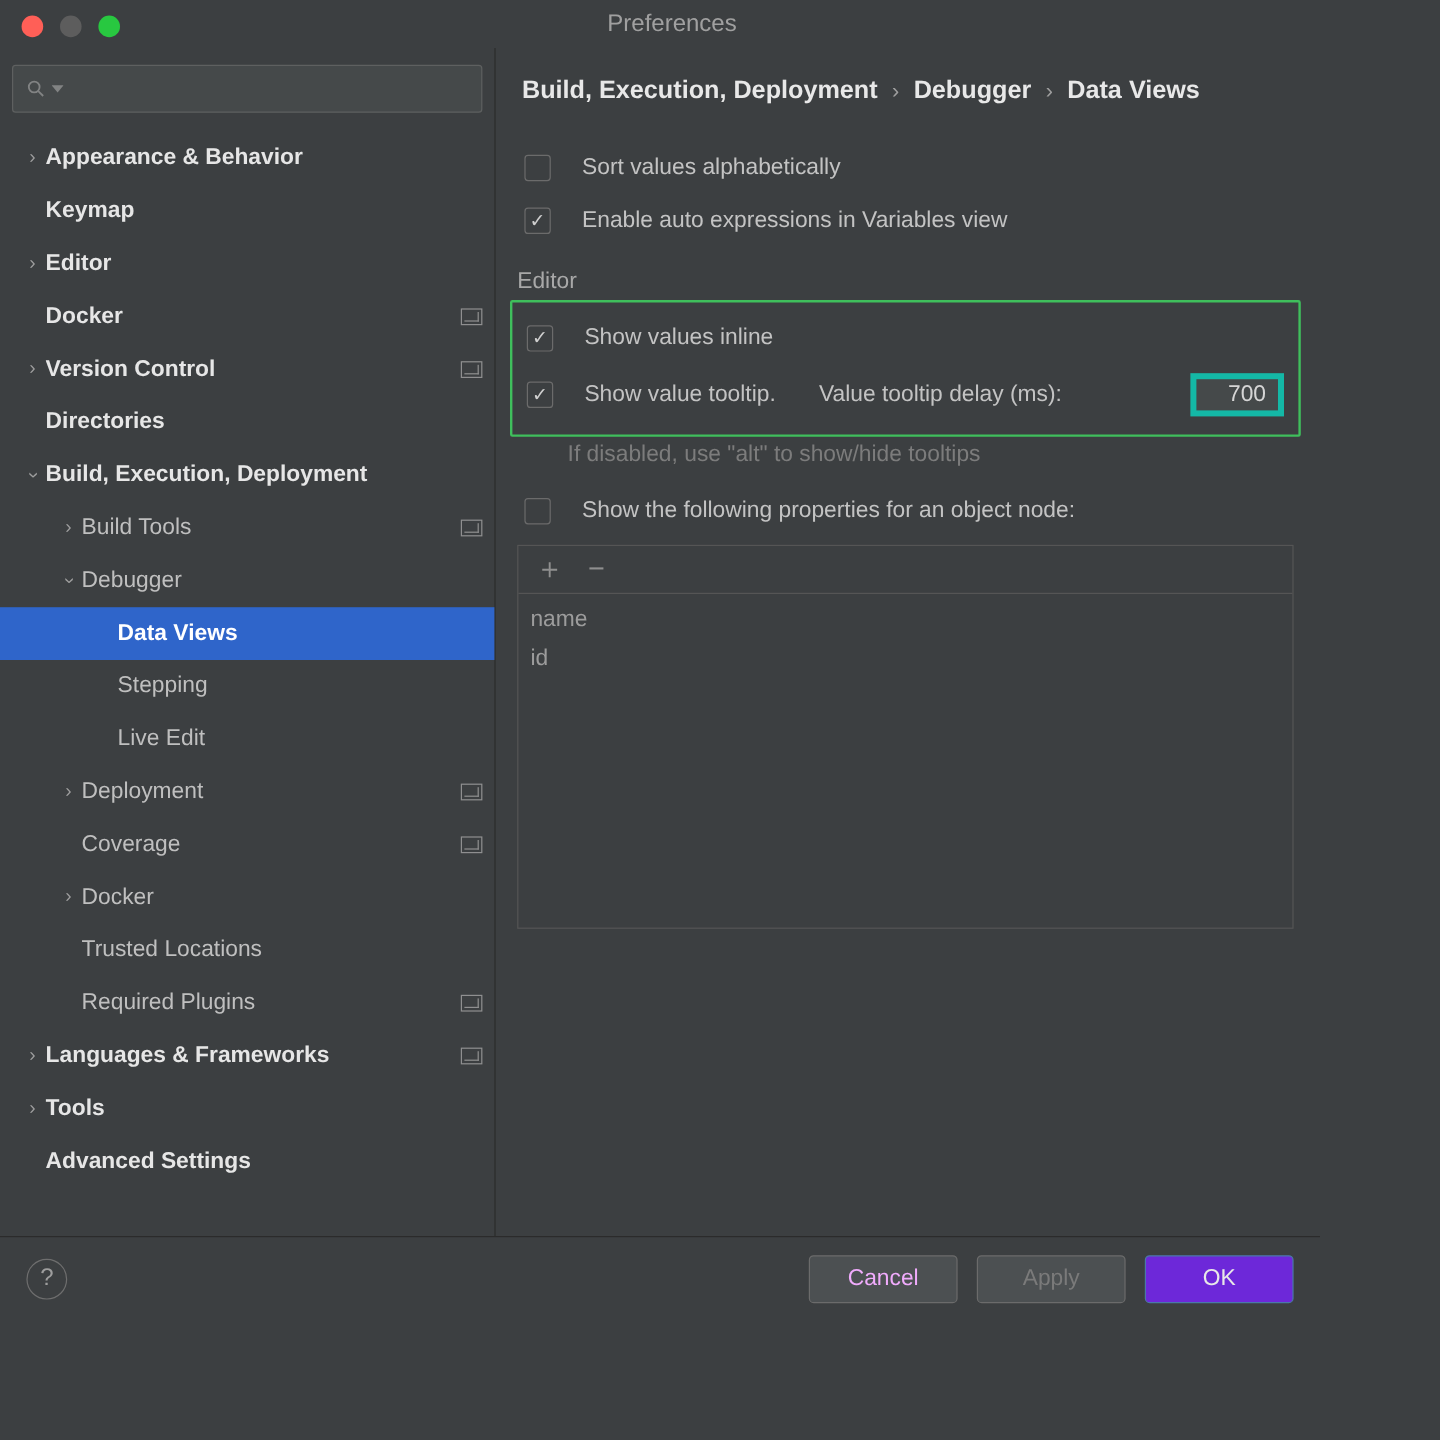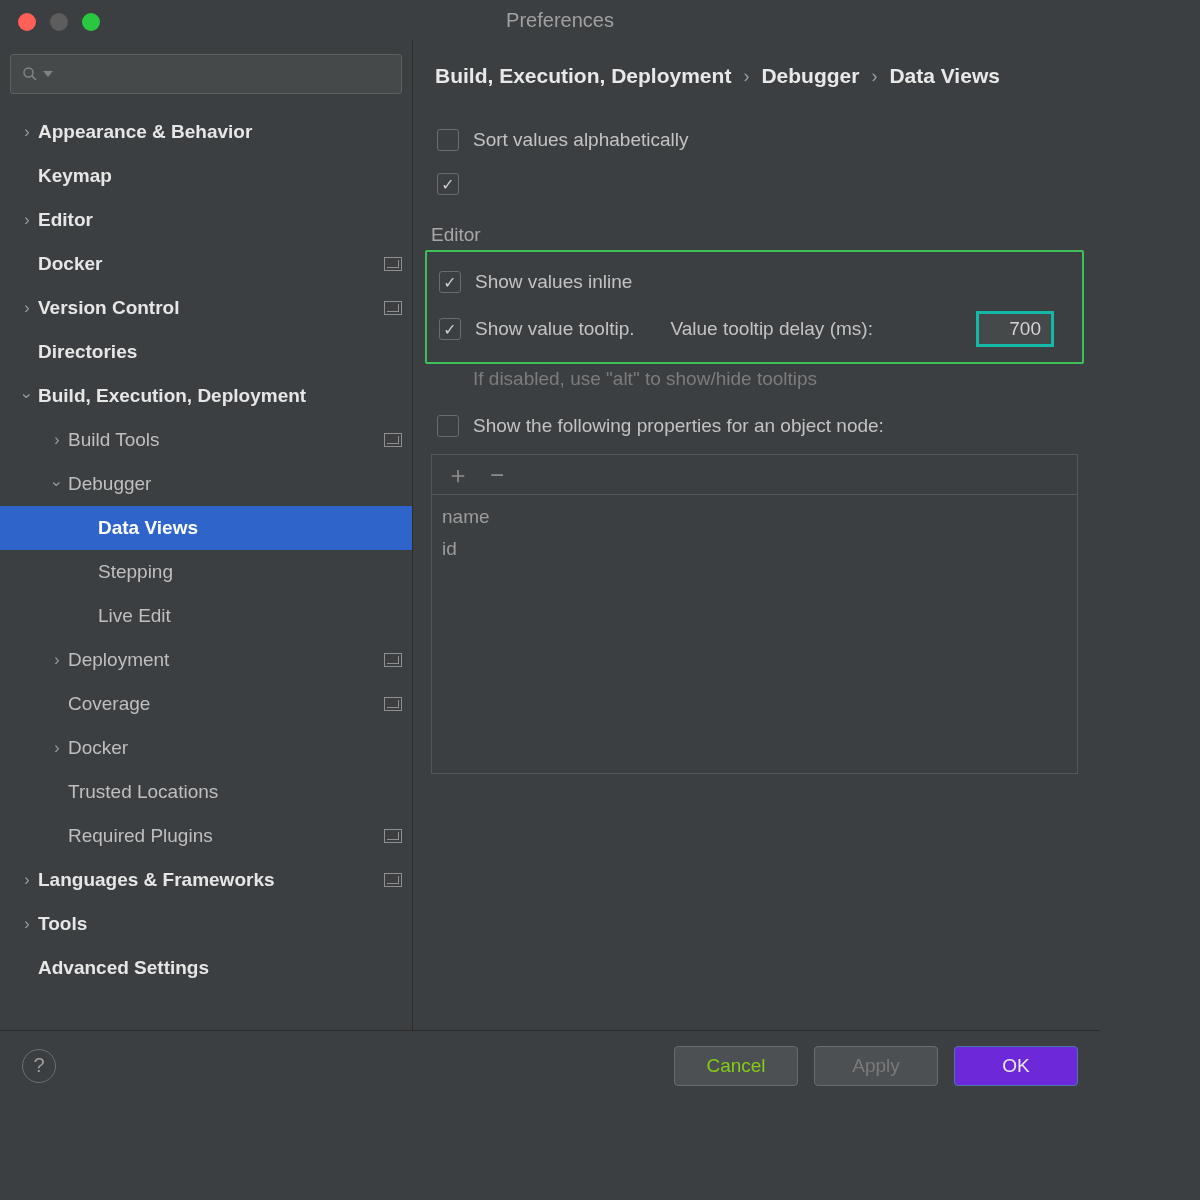--- a/index.html
+++ b/index.html
@@ -116,21 +116,21 @@
     font-size: 21px;
     margin-bottom: 30px;
     margin-left: 4px;
     white-space: nowrap;
   }
   .breadcrumb .sep { color: #9e9e9e; font-weight: 400; font-size: 18px;}
   .row {
     display: flex;
     align-items: center;
     height: 44px;
-    gap: 14px;
+    gap: 26px;
     padding-left: 6px;
   }
   .chk {
     width: 22px; height: 22px;
     border: 1.5px solid #6b6b6b;
     border-radius: 3px;
     display: flex;
     align-items: center;
     justify-content: center;
     background: transparent;
@@ -153,27 +153,27 @@
     border: 2px solid #3fbf5c;
     border-radius: 2px;
     padding: 8px 6px;
     margin-left: -6px;
     margin-right: -6px;
   }
   .delay-input {
     width: 78px;
     height: 36px;
     background: #45494a;
-    border: 3px solid #14b8a6;
+    border: 5px solid #14b8a6;
     color: #d5d5d5;
     text-align: right;
     padding: 0 10px;
     font-size: 19px;
     margin-left: auto;
-    margin-right: 22px;
+    margin-right: 6px;
   }
   .hint {
     color: #7c7c7c;
     padding-left: 42px;
     font-size: 19px;
     margin-top: 4px;
     margin-bottom: 6px;
   }
   .prop-box {
     margin-top: 6px;
@@ -219,21 +219,21 @@
     color: #9e9e9e;
     font-size: 20px;
   }
   .footer .spacer { flex: 1; }
   .btn {
     height: 40px;
     min-width: 124px;
     border: 1px solid #6b6b6b;
     border-radius: 4px;
     background: #4c5052;
-    color: #84cc16;
+    color: #f0abfc;
     font-size: 19px;
     display: flex; align-items: center; justify-content: center;
     margin-left: 16px;
   }
   .btn.disabled { color: #7a7a7a; }
   .btn.primary { background: #6d28d9; border-color: #4a78a8; color: #e8e8e8; }
 </style>
 </head>
 <body>
 
@@ -358,33 +358,34 @@
       <span class="sep">›</span>
       <span>Data Views</span>
     </div>
 
     <div class="row">
       <span class="chk"></span>
       <span class="text">Sort values alphabetically</span>
     </div>
     <div class="row">
       <span class="chk checked"></span>
+      <span class="text">Enable auto expressions in Variables view</span>
     </div>
 
     <div class="section-label">Editor</div>
 
     <div class="highlight-box">
       <div class="row">
         <span class="chk checked"></span>
         <span class="text">Show values inline</span>
       </div>
       <div class="row" style="height:50px">
         <span class="chk checked"></span>
         <span class="text">Show value tooltip.</span>
-        <span class="text" style="margin-left:22px">Value tooltip delay (ms):</span>
+        <span class="text" style="margin-left:10px">Value tooltip delay (ms):</span>
         <input class="delay-input" value="700" style="">
       </div>
     </div>
 
     <div class="hint">If disabled, use "alt" to show/hide tooltips</div>
 
 
     <div class="row" style="margin-top:14px">
       <span class="chk"></span>
       <span class="text">Show the following properties for an object node:</span>

